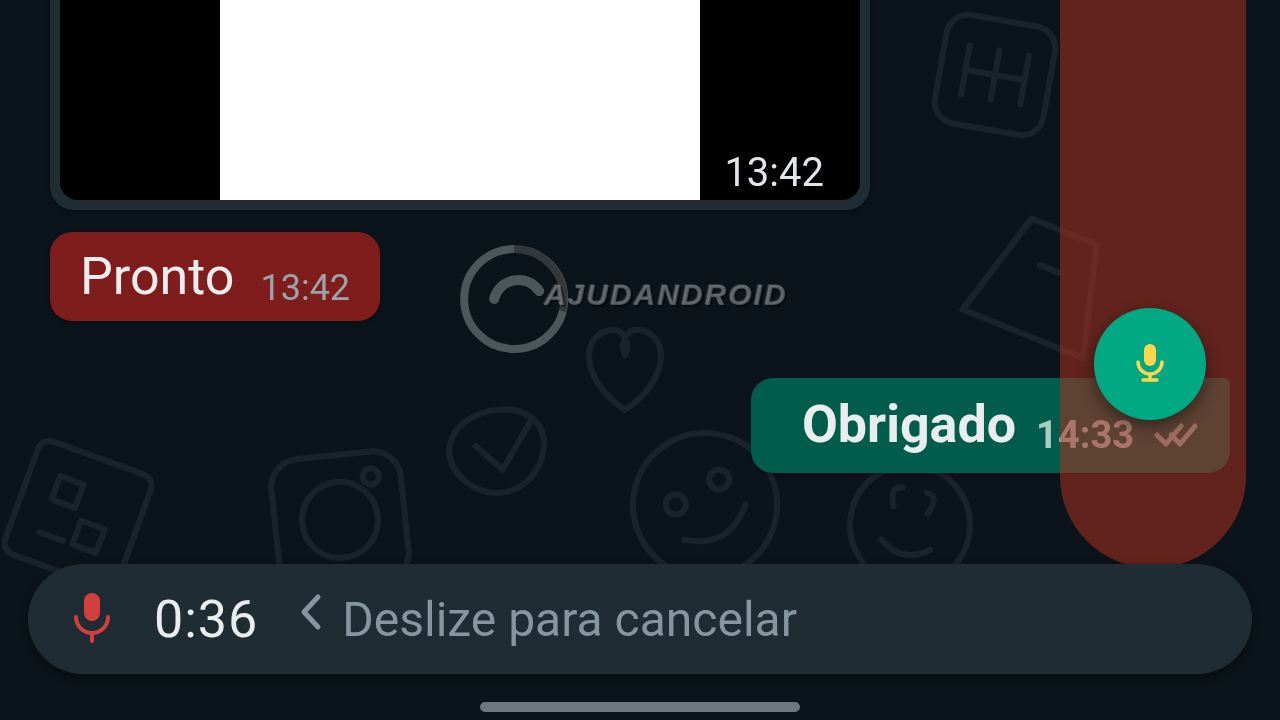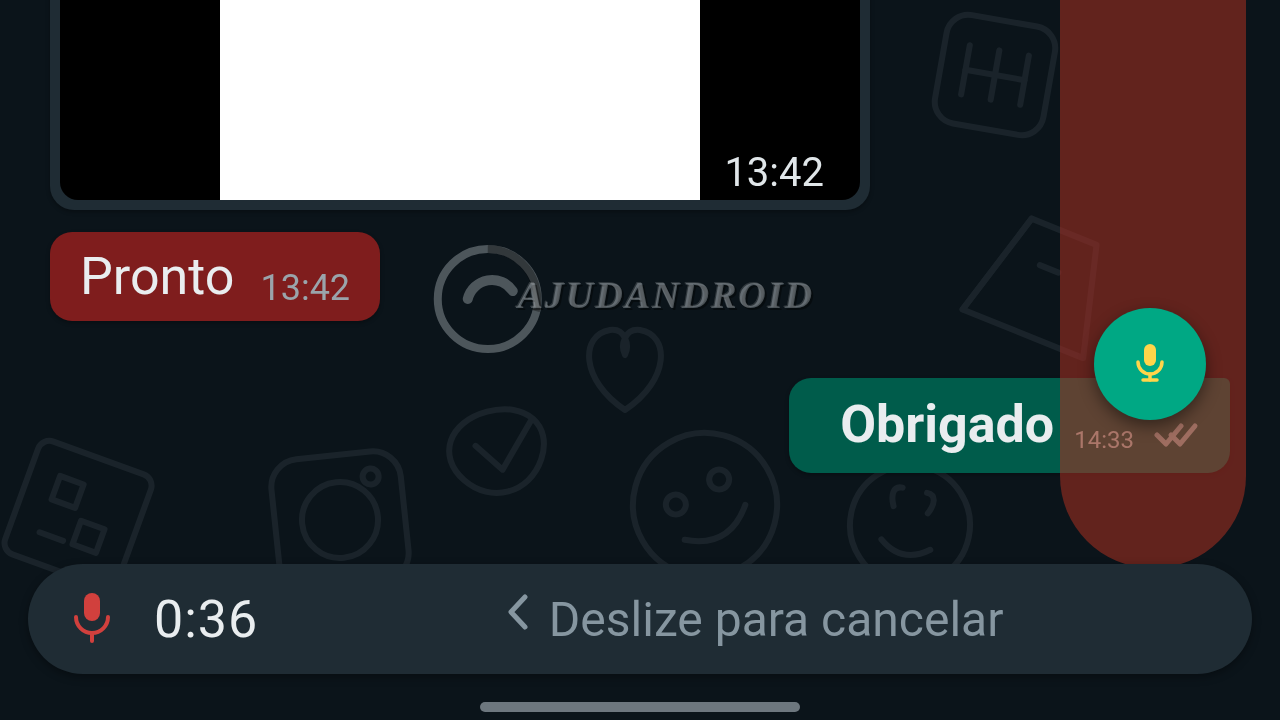--- a/index.html
+++ b/index.html
@@ -62,39 +62,39 @@
     position: absolute;
     right: 50px; top: 378px;
     background: #005c4b;
     border-radius: 22px;
     border-top-right-radius: 6px;
     padding: 16px 30px 18px 30px;
     display: flex; align-items: baseline; gap: 20px;
     box-shadow: 0 2px 4px rgba(0,0,0,.3);
   }
   .msg-out .text { color: #e9edef; font-size: 52px; font-weight: 700; margin-left: 21px; }
-  .msg-out .time { color: #aaccc2; font-size: 24px; font-weight: 400; position: relative; top: 6px; }
+  .msg-out .time { color: #aaccc2; font-size: 38px; font-weight: 700; position: relative; top: 6px; }
   .msg-out .ticks { display: inline-block; position: relative; top: 8px; }
 
   
   .record-bar {
     position: absolute;
     left: 28px; right: 28px; bottom: 46px;
     height: 110px;
     background: #1f2c34;
     border-radius: 60px;
     display: flex; align-items: center;
     padding: 0 42px;
     gap: 40px;
     box-shadow: 0 3px 8px rgba(0,0,0,.35);
   }
   .record-bar .mic { flex: 0 0 auto; }
   .record-bar .timer { color: #e9edef; font-size: 52px; font-weight: 400; letter-spacing: 1px; }
   .record-bar .slide-cancel {
-    flex: 1; display: flex; align-items: center; justify-content: center; gap: 18px;
+    flex: 1; display: flex; align-items: center; justify-content: flex-start; gap: 18px;
     color: #8696a0; font-size: 48px; font-weight: 400;
   }
   .record-bar .slide-cancel .chev { font-size: 40px; position: relative; top: -2px; }
 
   
   .lock-strip {
     position: absolute;
     right: 34px; top: 0;
     width: 186px; height: 568px;
     background: rgba(172, 47, 32, 0.55);
@@ -128,24 +128,24 @@
     position: absolute;
     left: 50%; top: 235px;
     transform: translate(-50%, 0);
     display: flex; align-items: center; gap: 8px;
     pointer-events: none;
   }
   .watermark .wm-ring {
     width: 120px; height: 120px; position: relative; top: 4px;
   }
   .watermark .wm-text {
-    font-family: Liberation Serif, serif;
+    font-family: Liberation Sans, sans-serif;
     font-style: italic;
     font-weight: 700;
-    font-size: 38px;
+    font-size: 30px;
     letter-spacing: 2px;
     color: rgba(200,210,216,.35);
     text-shadow: 2px 2px 0 rgba(0,0,0,.4), -1px -1px 0 rgba(255,255,255,.15);
     position: relative; left: -38px;
   }
 </style>
 </head>
 <body>
 
 <div class="bg-doodles">

